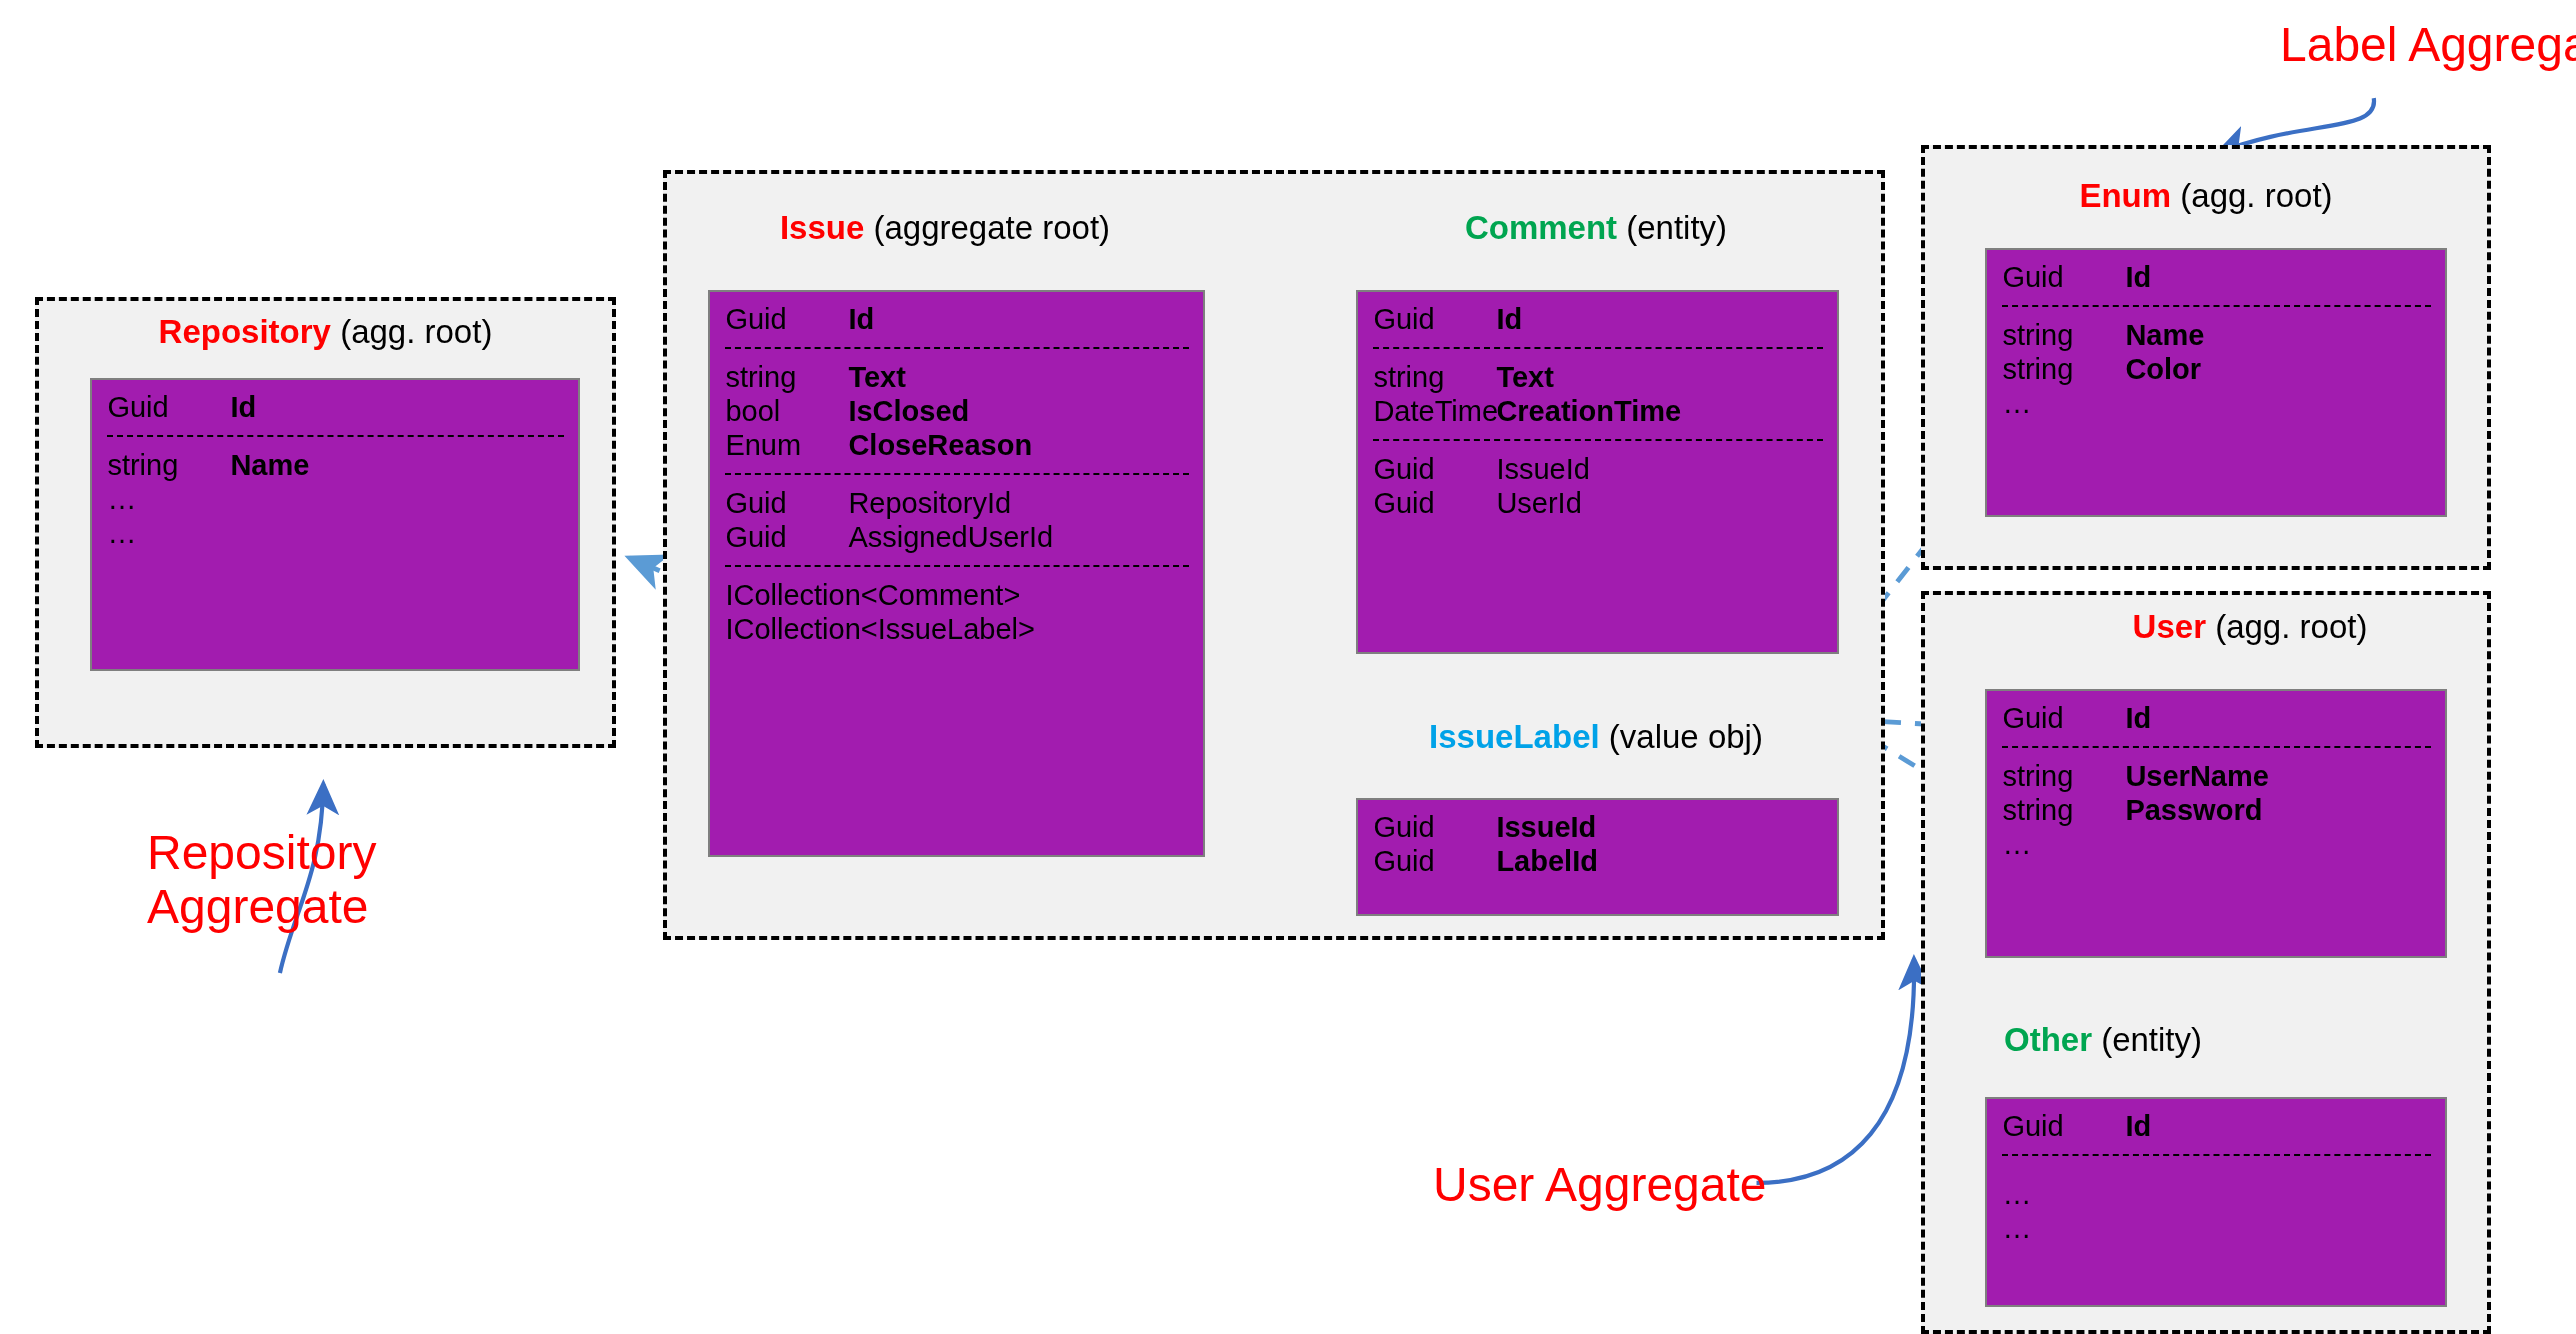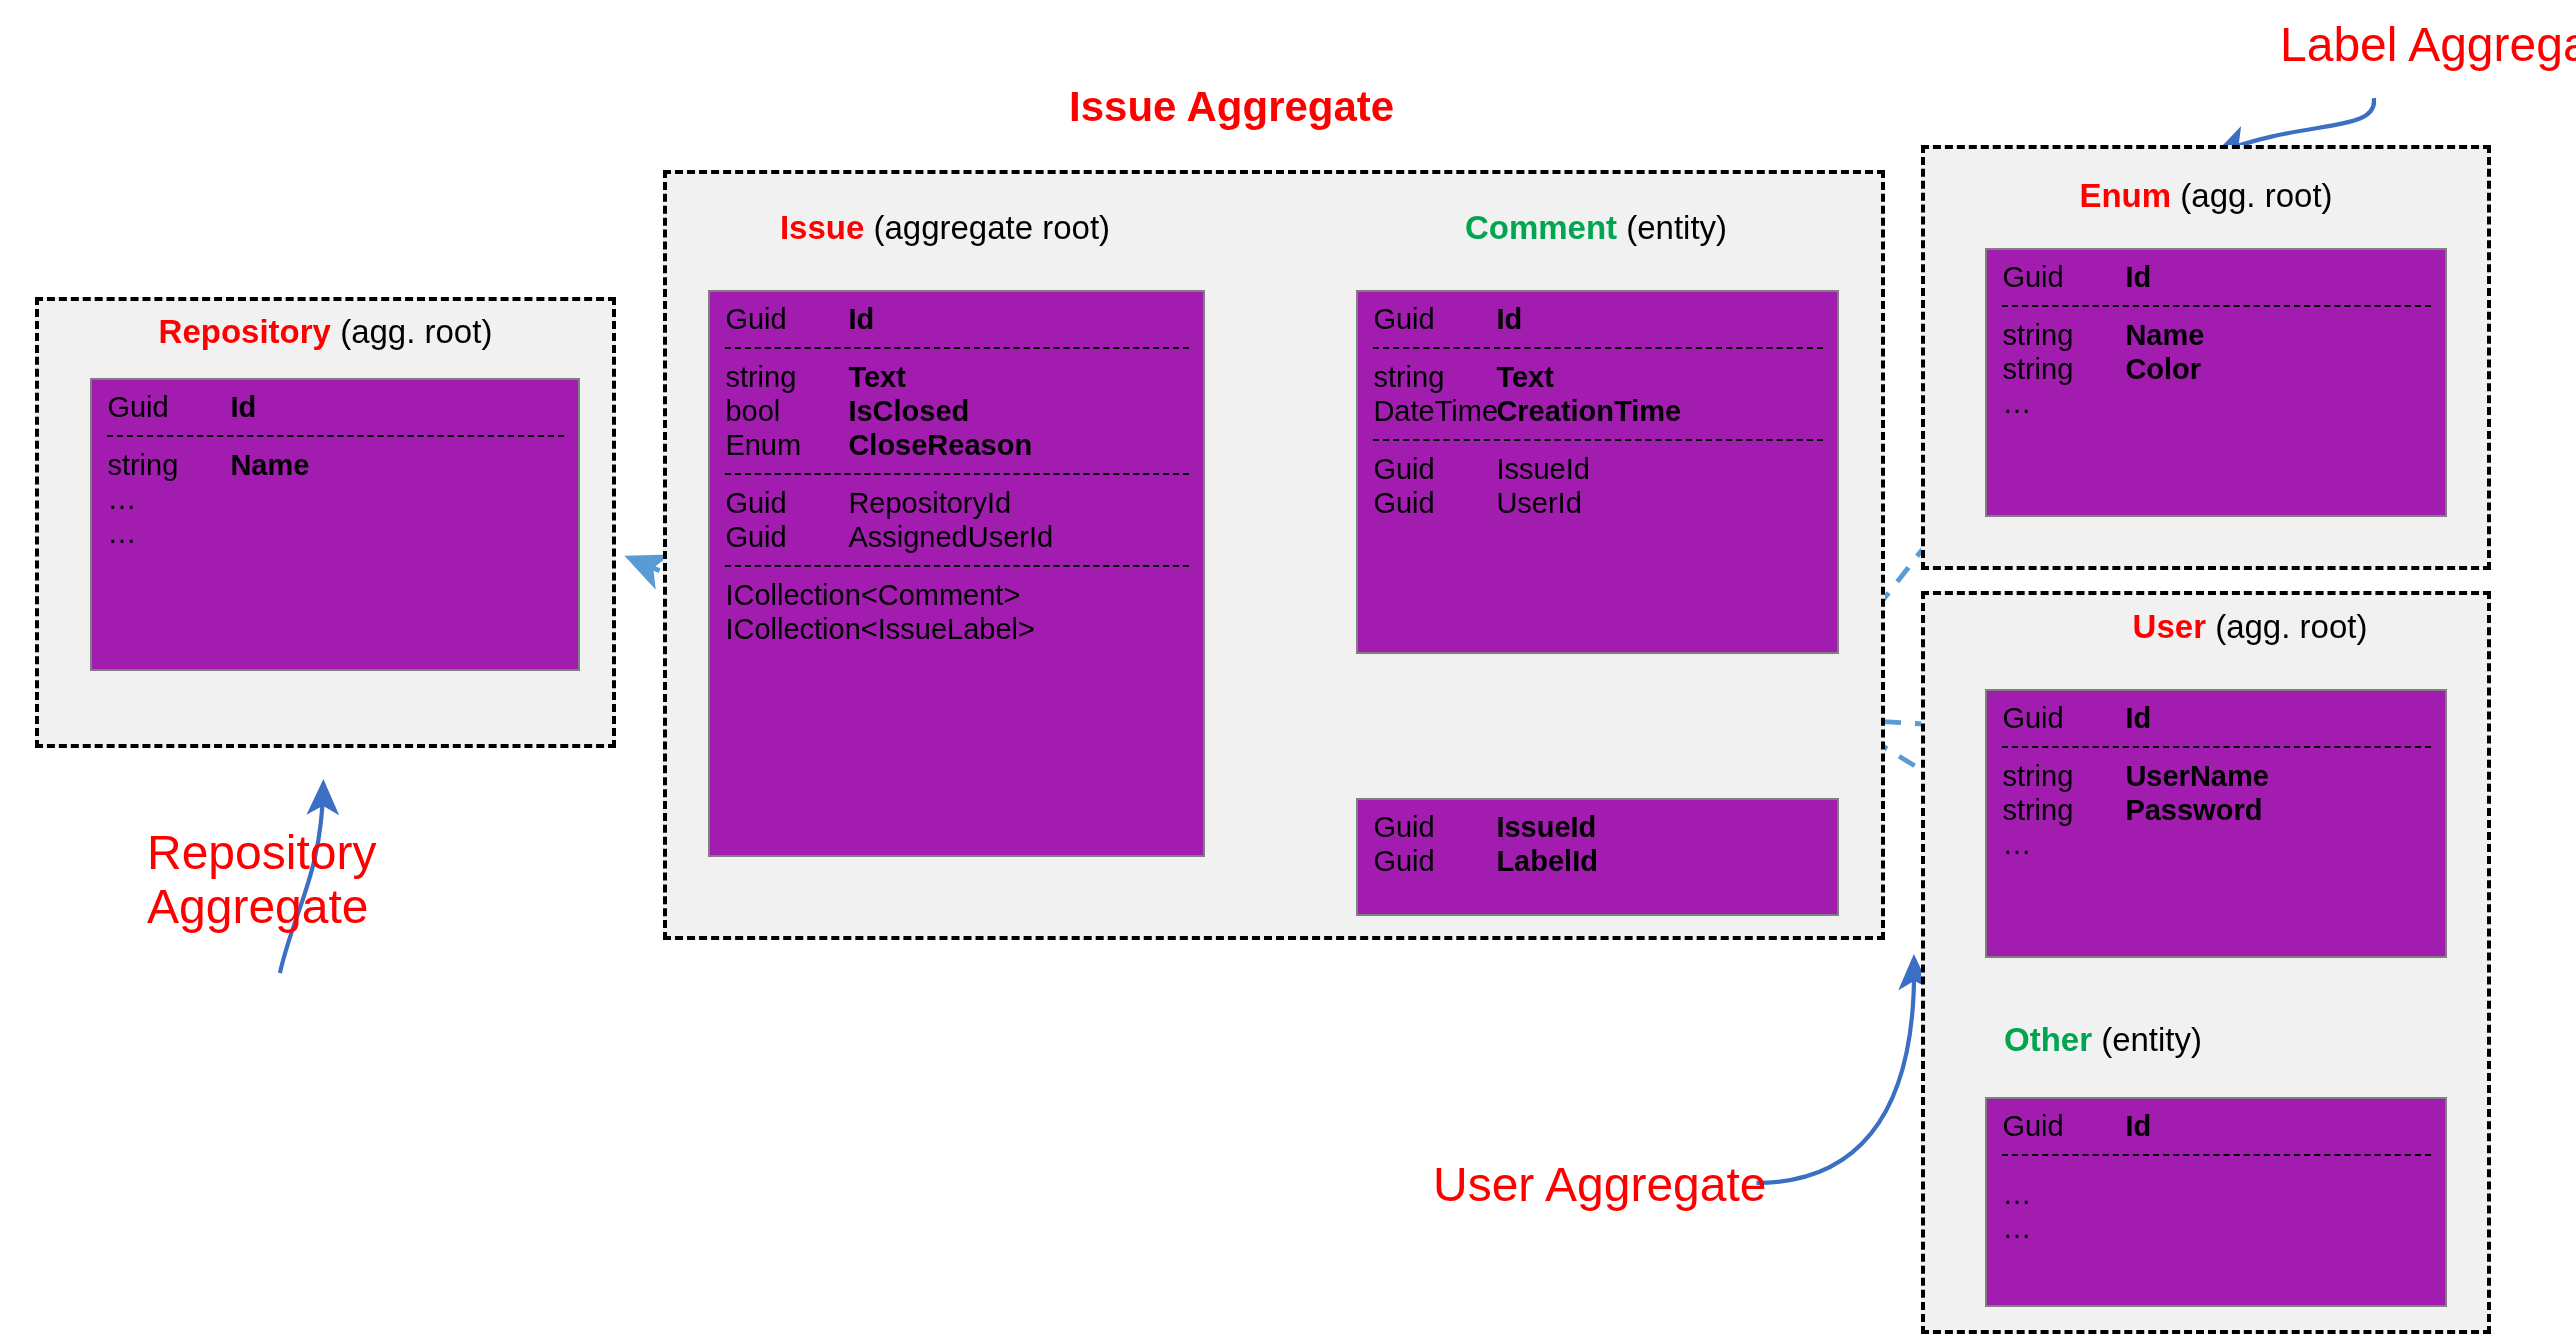--- a/index.html
+++ b/index.html
@@ -126,21 +126,20 @@
 
     <path d="M3155,1365 L 3155,1475" fill="none" stroke="#3B6FC4" stroke-width="6" marker-end="url(#ahSolid)"></path>
 
     <path d="M400,1390 C 420,1300 460,1250 462,1120" fill="none" stroke="#3B6FC4" stroke-width="6" marker-end="url(#ahAnn)"></path>
 
     <path d="M3392,140 C 3400,190 3290,170 3170,218" fill="none" stroke="#3B6FC4" stroke-width="6" marker-end="url(#ahAnn)"></path>
 
     <path d="M2510,1690 C 2640,1690 2740,1610 2735,1370" fill="none" stroke="#3B6FC4" stroke-width="6" marker-end="url(#ahAnn)"></path>
   </svg>
 
-  <div class="ann big" style="left:1069px;top:83px;">Issue Aggregate</div>
 
   <div class="agg" style="left:35px;top:297px;width:581px;height:451px;"></div>
 
   <div class="cap" style="left:35px;top:314px;width:581px;">
     <span class="nm red">Repository</span>
     <span class="kind">(agg. root)</span>
   </div>
 
   <div class="ent" style="left:90px;top:378px;width:490px;height:293px;">
     <div class="rows">
@@ -247,20 +246,24 @@
         <span class="ty">Guid</span>
         <span class="fd plain">IssueId</span>
       </div>
       <div class="row">
         <span class="ty">Guid</span>
         <span class="fd plain">UserId</span>
       </div>
     </div>
   </div>
 
+  <div class="cap" style="left:1351px;top:719px;width:490px;">
+    <span class="nm cyan">IssueLabel</span>
+    <span class="kind">(value obj)</span>
+  </div>
 
   <div class="ent" style="left:1356px;top:798px;width:483px;height:118px;">
     <div class="rows">
       <div class="row">
         <span class="ty">Guid</span>
         <span class="fd">IssueId</span>
       </div>
       <div class="row">
         <span class="ty">Guid</span>
         <span class="fd">LabelId</span>

